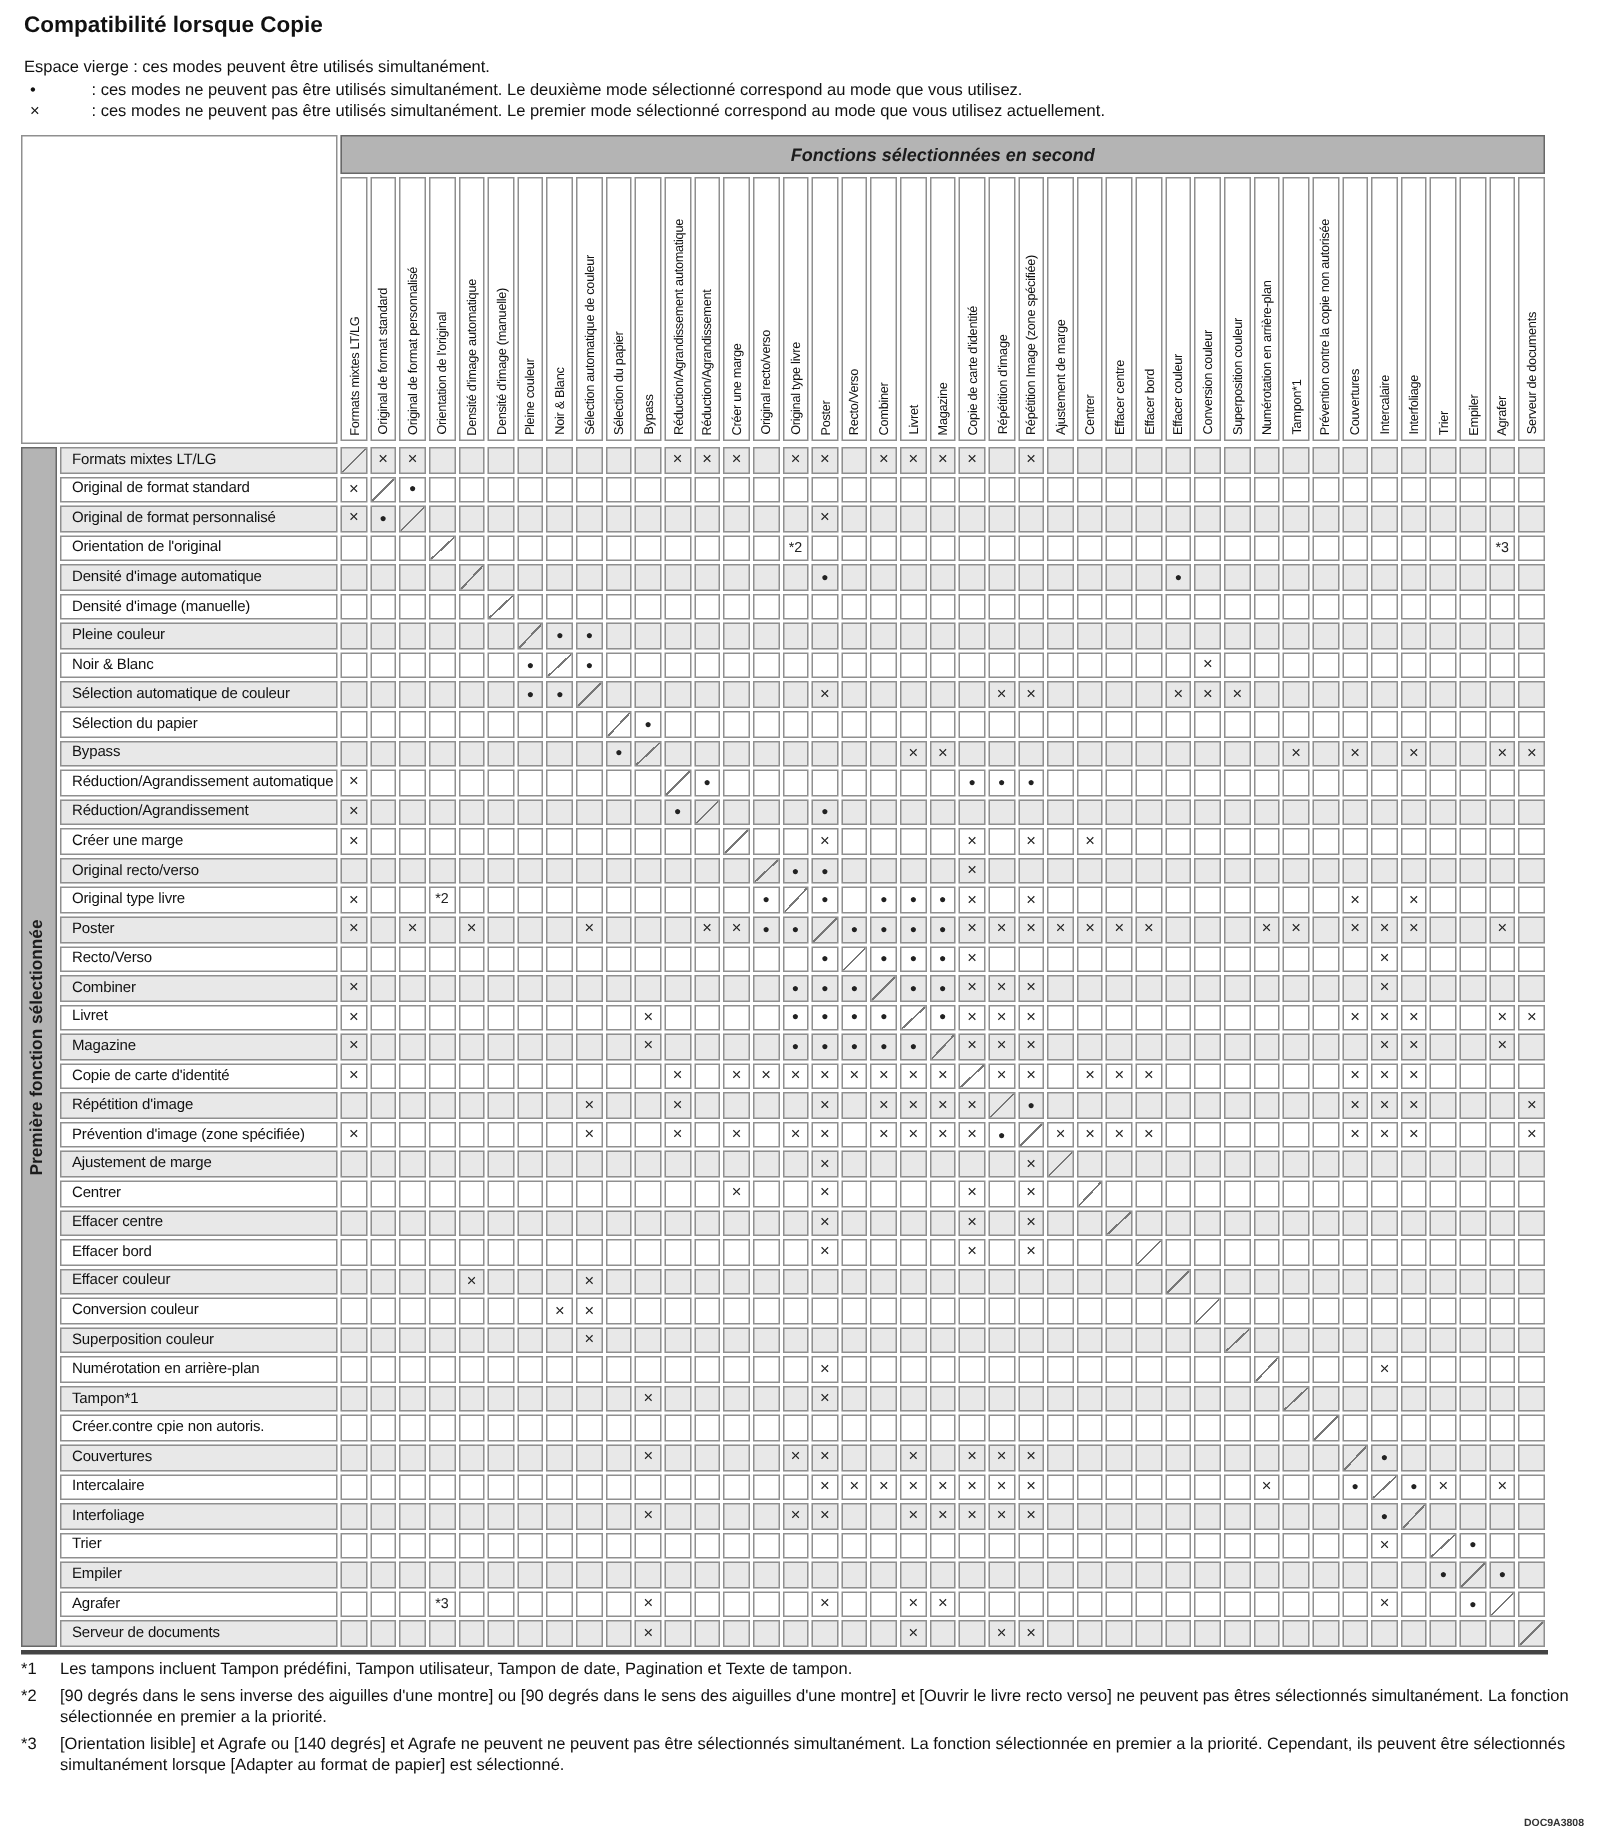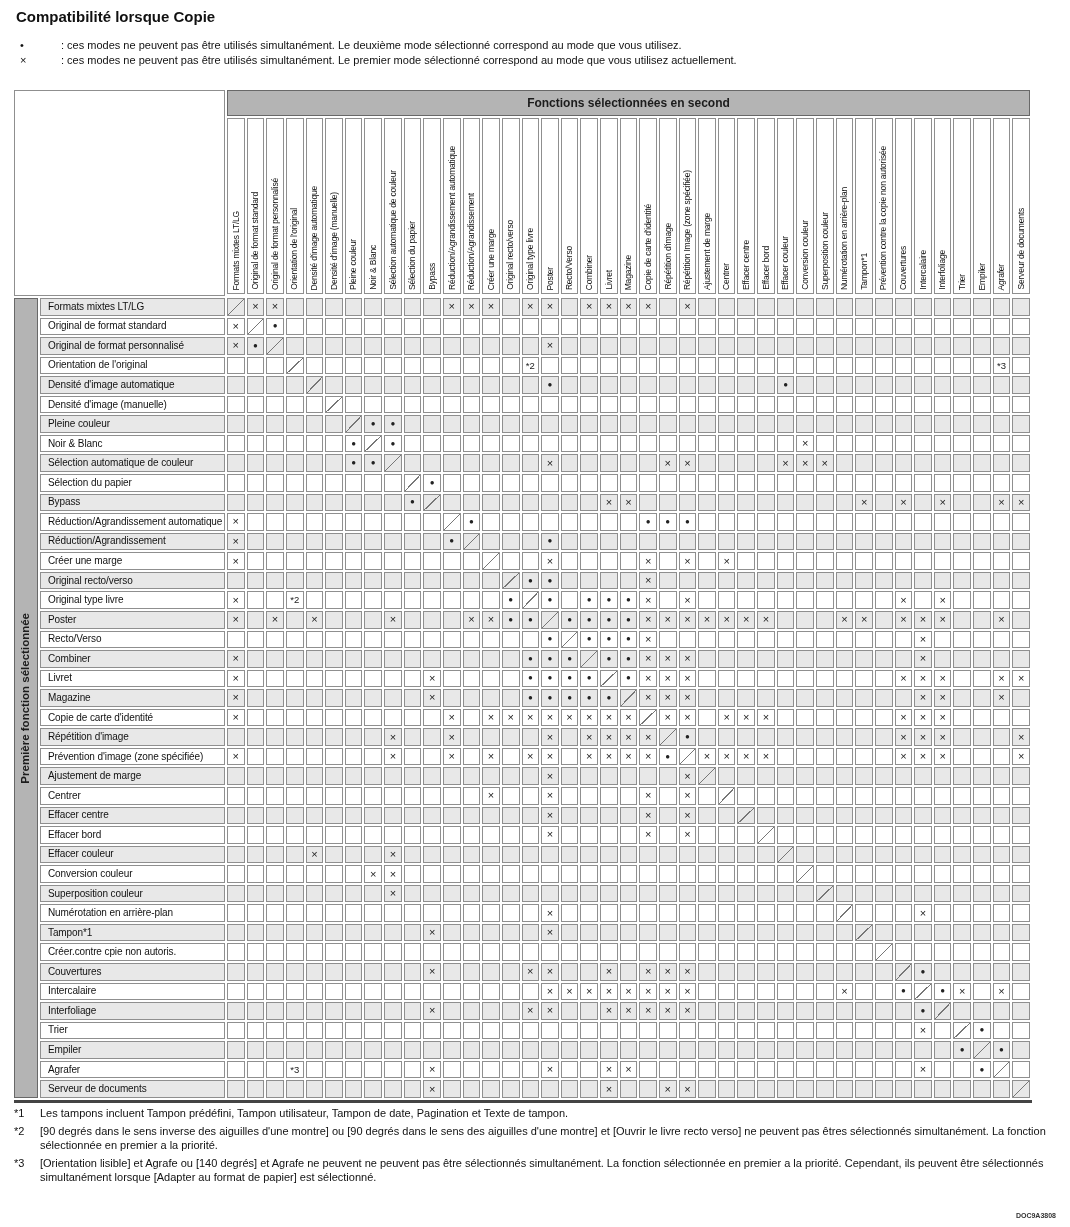--- a/index.html
+++ b/index.html
@@ -34,31 +34,34 @@
   .fn-text{flex:1;}
   .doccode{position:absolute;right:14px;top:1212px;font-size:7px;font-weight:bold;color:#333;}
 </style>
 </head>
 <body>
 
 <div class="page">
   <div class="title">Compatibilité lorsque Copie</div>
   <div class="legend" id="legend">
       <div class="legend-row">
+        <span>Espace vierge : ces modes peuvent être utilisés simultanément.</span>
+      </div>
+      <div class="legend-row">
         <span class="legend-sym">•</span>
         <span>: ces modes ne peuvent pas être utilisés simultanément. Le deuxième mode sélectionné correspond au mode que vous utilisez.</span>
       </div>
       <div class="legend-row">
         <span class="legend-sym">×</span>
         <span>: ces modes ne peuvent pas être utilisés simultanément. Le premier mode sélectionné correspond au mode que vous utilisez actuellement.</span>
       </div>
     </div>
   <div class="matrix" id="matrix">
       <div class="box " style="left: 0px; top: 0px; width: 211px; height: 206px;"></div>
-      <div class="box band" style="left: 213px; top: 0px; width: 802.994px; height: 26px;">
+      <div class="box band" style="left: 213px; top: 0px; width: 802.994px; height: 26px; font-style: italic;">
         <span>Fonctions sélectionnées en second</span>
       </div>
       <div class="box band vband" style="left: 0px; top: 208px; width: 24px; height: 799.96px;">
         <span>Première fonction sélectionnée</span>
       </div>
       <div class="box colhead" style="left: 213px; top: 28px; width: 17.634px; height: 176px;">
         <span>Formats mixtes LT/LG</span>
       </div>
       <div class="box colhead" style="left: 232.634px; top: 28px; width: 17.634px; height: 176px;">
         <span>Original de format standard</span>

